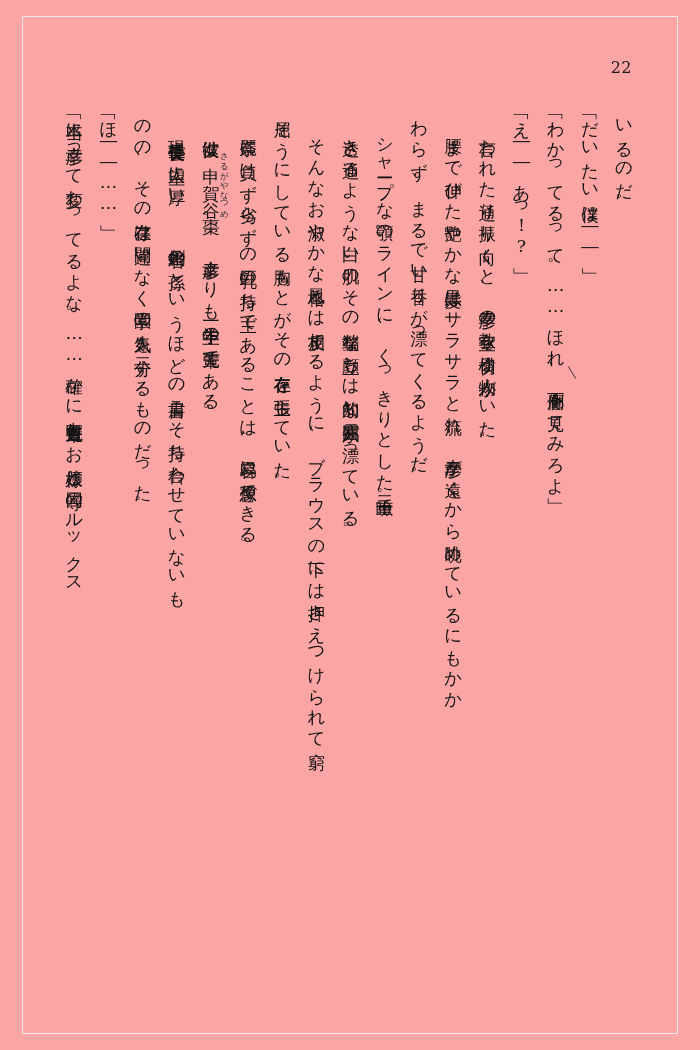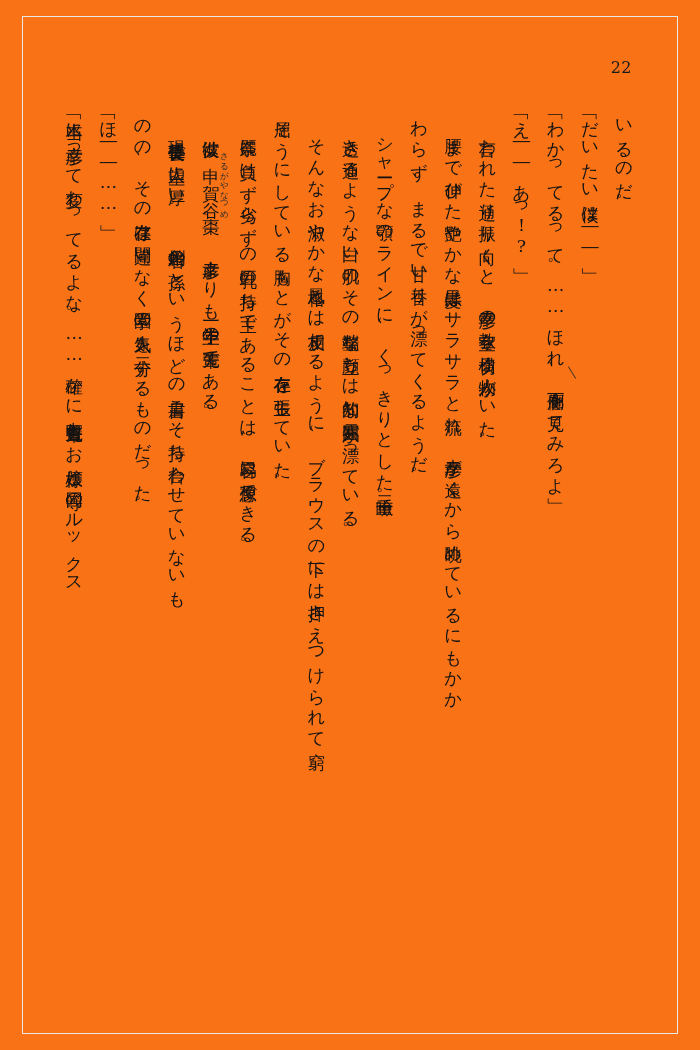--- a/index.html
+++ b/index.html
@@ -11,21 +11,21 @@
     width: 700px;
     height: 1050px;
     overflow: hidden;
     font-family: "DejaVu Serif", "Liberation Serif", serif;
     color: #111111;
   }
   .page {
     position: relative;
     width: 700px;
     height: 1050px;
-    background: #f97316;
+    background: #fca5a5;
     box-sizing: border-box;
   }
   
   .page-frame {
     position: absolute;
     left: 22px;
     top: 16px;
     width: 656px;
     height: 1018px;
     border: 1px solid #e9e9e9;

